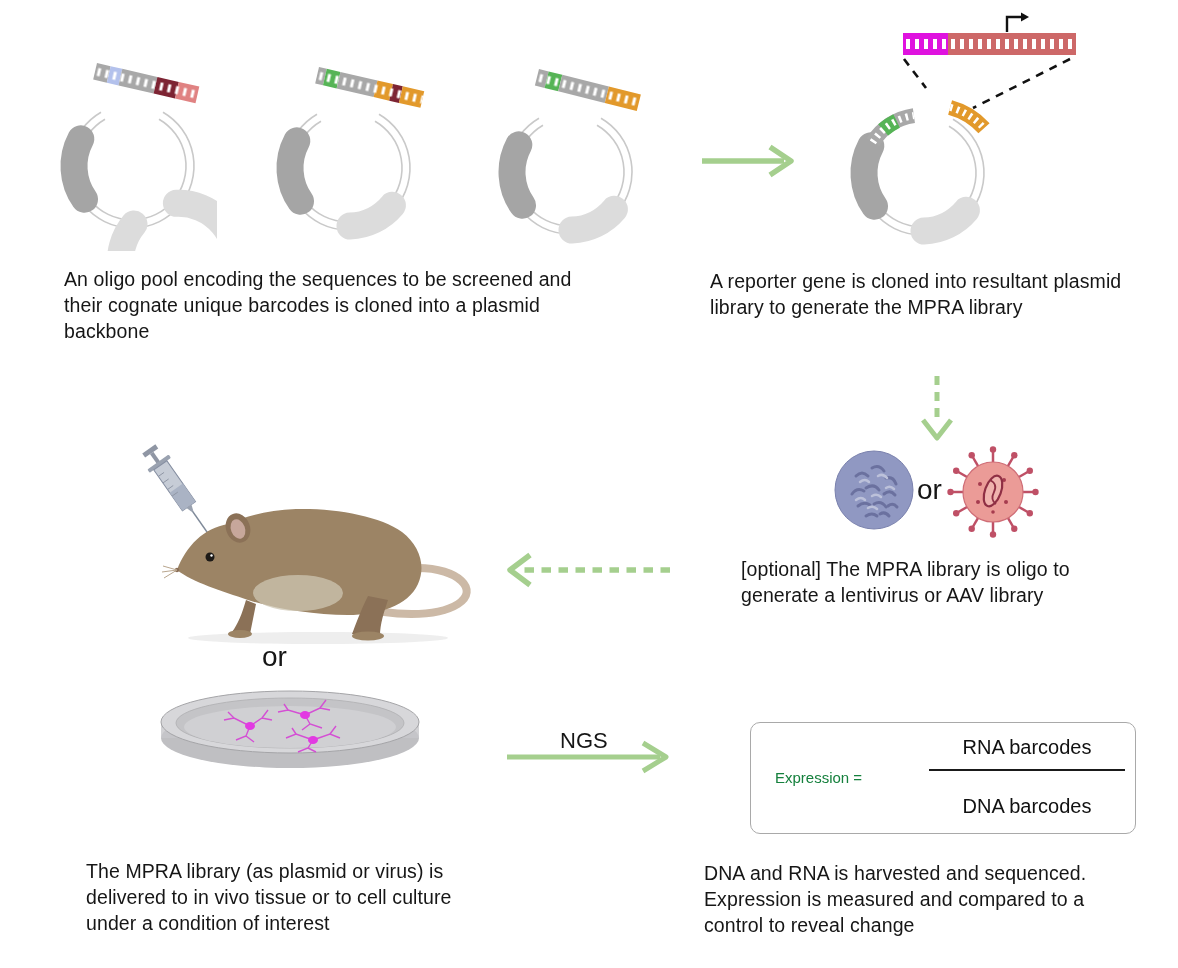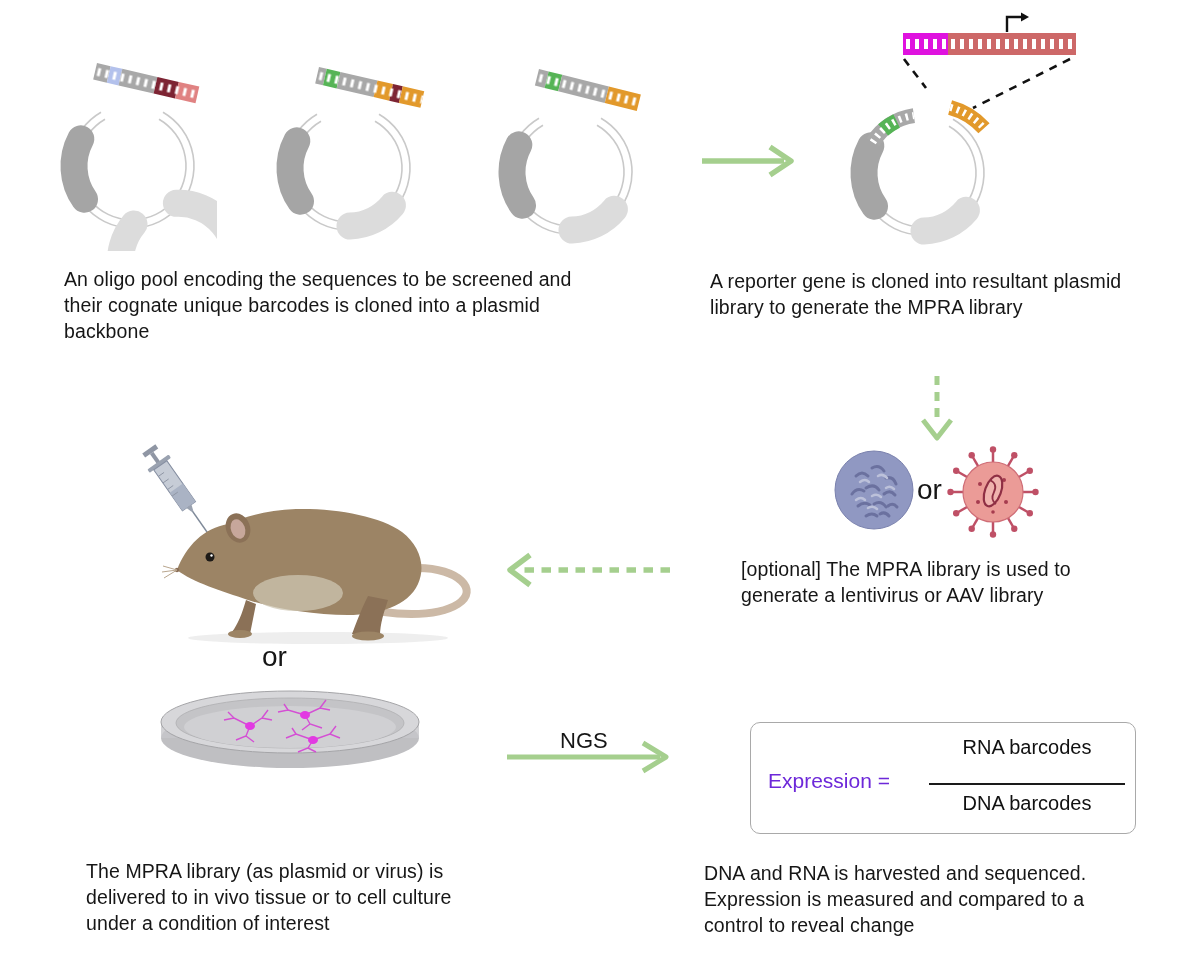--- a/index.html
+++ b/index.html
@@ -11,24 +11,24 @@
   .caption{
     position:absolute;font-size:19.5px;line-height:26px;color:#161616;
     white-space:pre-line;letter-spacing:0.1px;
   }
   .or-label{position:absolute;font-size:28px;color:#161616;}
   .ngs-label{position:absolute;font-size:22px;color:#161616;}
   #expression-box{
     position:absolute;left:750px;top:722px;width:386px;height:112px;
     border:1.5px solid #a9a9a9;border-radius:10px;background:#fff;box-sizing:border-box;
   }
-  .formula-lhs{position:absolute;left:17px;top:46px;font-size:21px;color:#6d28d9;}
+  .formula-lhs{position:absolute;left:24px;top:46px;font-size:15px;color:#15803d;}
   .fraction{position:absolute;left:178px;top:13px;width:196px;text-align:center;font-size:20px;color:#111;}
-  .frac-num{padding-bottom:24px;border-bottom:2px solid #1a1a1a;}
-  .frac-den{padding-top:7px;}
+  .frac-num{padding-bottom:10px;border-bottom:2px solid #1a1a1a;}
+  .frac-den{padding-top:24px;}
   svg{display:block;}
 </style>
 </head>
 <body>
 
 <div id="figure">
 
   <svg class="abs" style="left:47px;top:51px" width="170" height="200" viewBox="0 0 170 200">
     <defs>
         <pattern id="rg1" width="8" height="17" patternUnits="userSpaceOnUse">
@@ -204,21 +204,21 @@
           <circle cx="150" cy="56" r="2"></circle>
         <circle cx="178" cy="56" r="2"></circle>
           <circle cx="165" cy="66" r="1.8"></circle>
       </g>
       <ellipse cx="165" cy="45" rx="8" ry="16" transform="rotate(20 165 45)" fill="#f0b3ae" stroke="#8f2f44" stroke-width="2.2"></ellipse>
       <path d="M 162 34 q 8 4 4 12 q -4 8 2 12" stroke="#8f2f44" stroke-width="1.8" fill="none"></path>
     </g>
   </svg>
   <div class="or-label" style="left:917px;top:474px">or</div>
 
-  <div class="caption" style="left:741px;top:556px;width:420px">[optional] The MPRA library is used to
+  <div class="caption" style="left:741px;top:556px;width:420px">[optional] The MPRA library is oligo to
 generate a lentivirus or AAV library</div>
 
   <svg class="abs" style="left:498px;top:550px" width="185" height="40" viewBox="0 0 185 40">
     <path d="M 172 20 H 22" stroke="#a5cf8e" stroke-width="5.5" stroke-dasharray="9.5 7.5" fill="none"></path>
     <path d="M 32 5 L 12 20 L 32 35" stroke="#a5cf8e" stroke-width="5.5" fill="none" stroke-linejoin="round"></path>
   </svg>
 
   <svg class="abs" style="left:128px;top:428px" width="350" height="220" viewBox="0 0 350 220">
     <ellipse cx="190" cy="210" rx="130" ry="6" fill="#e3e3e3" opacity="0.6"></ellipse>
     <g transform="translate(30,34) rotate(-35)">

